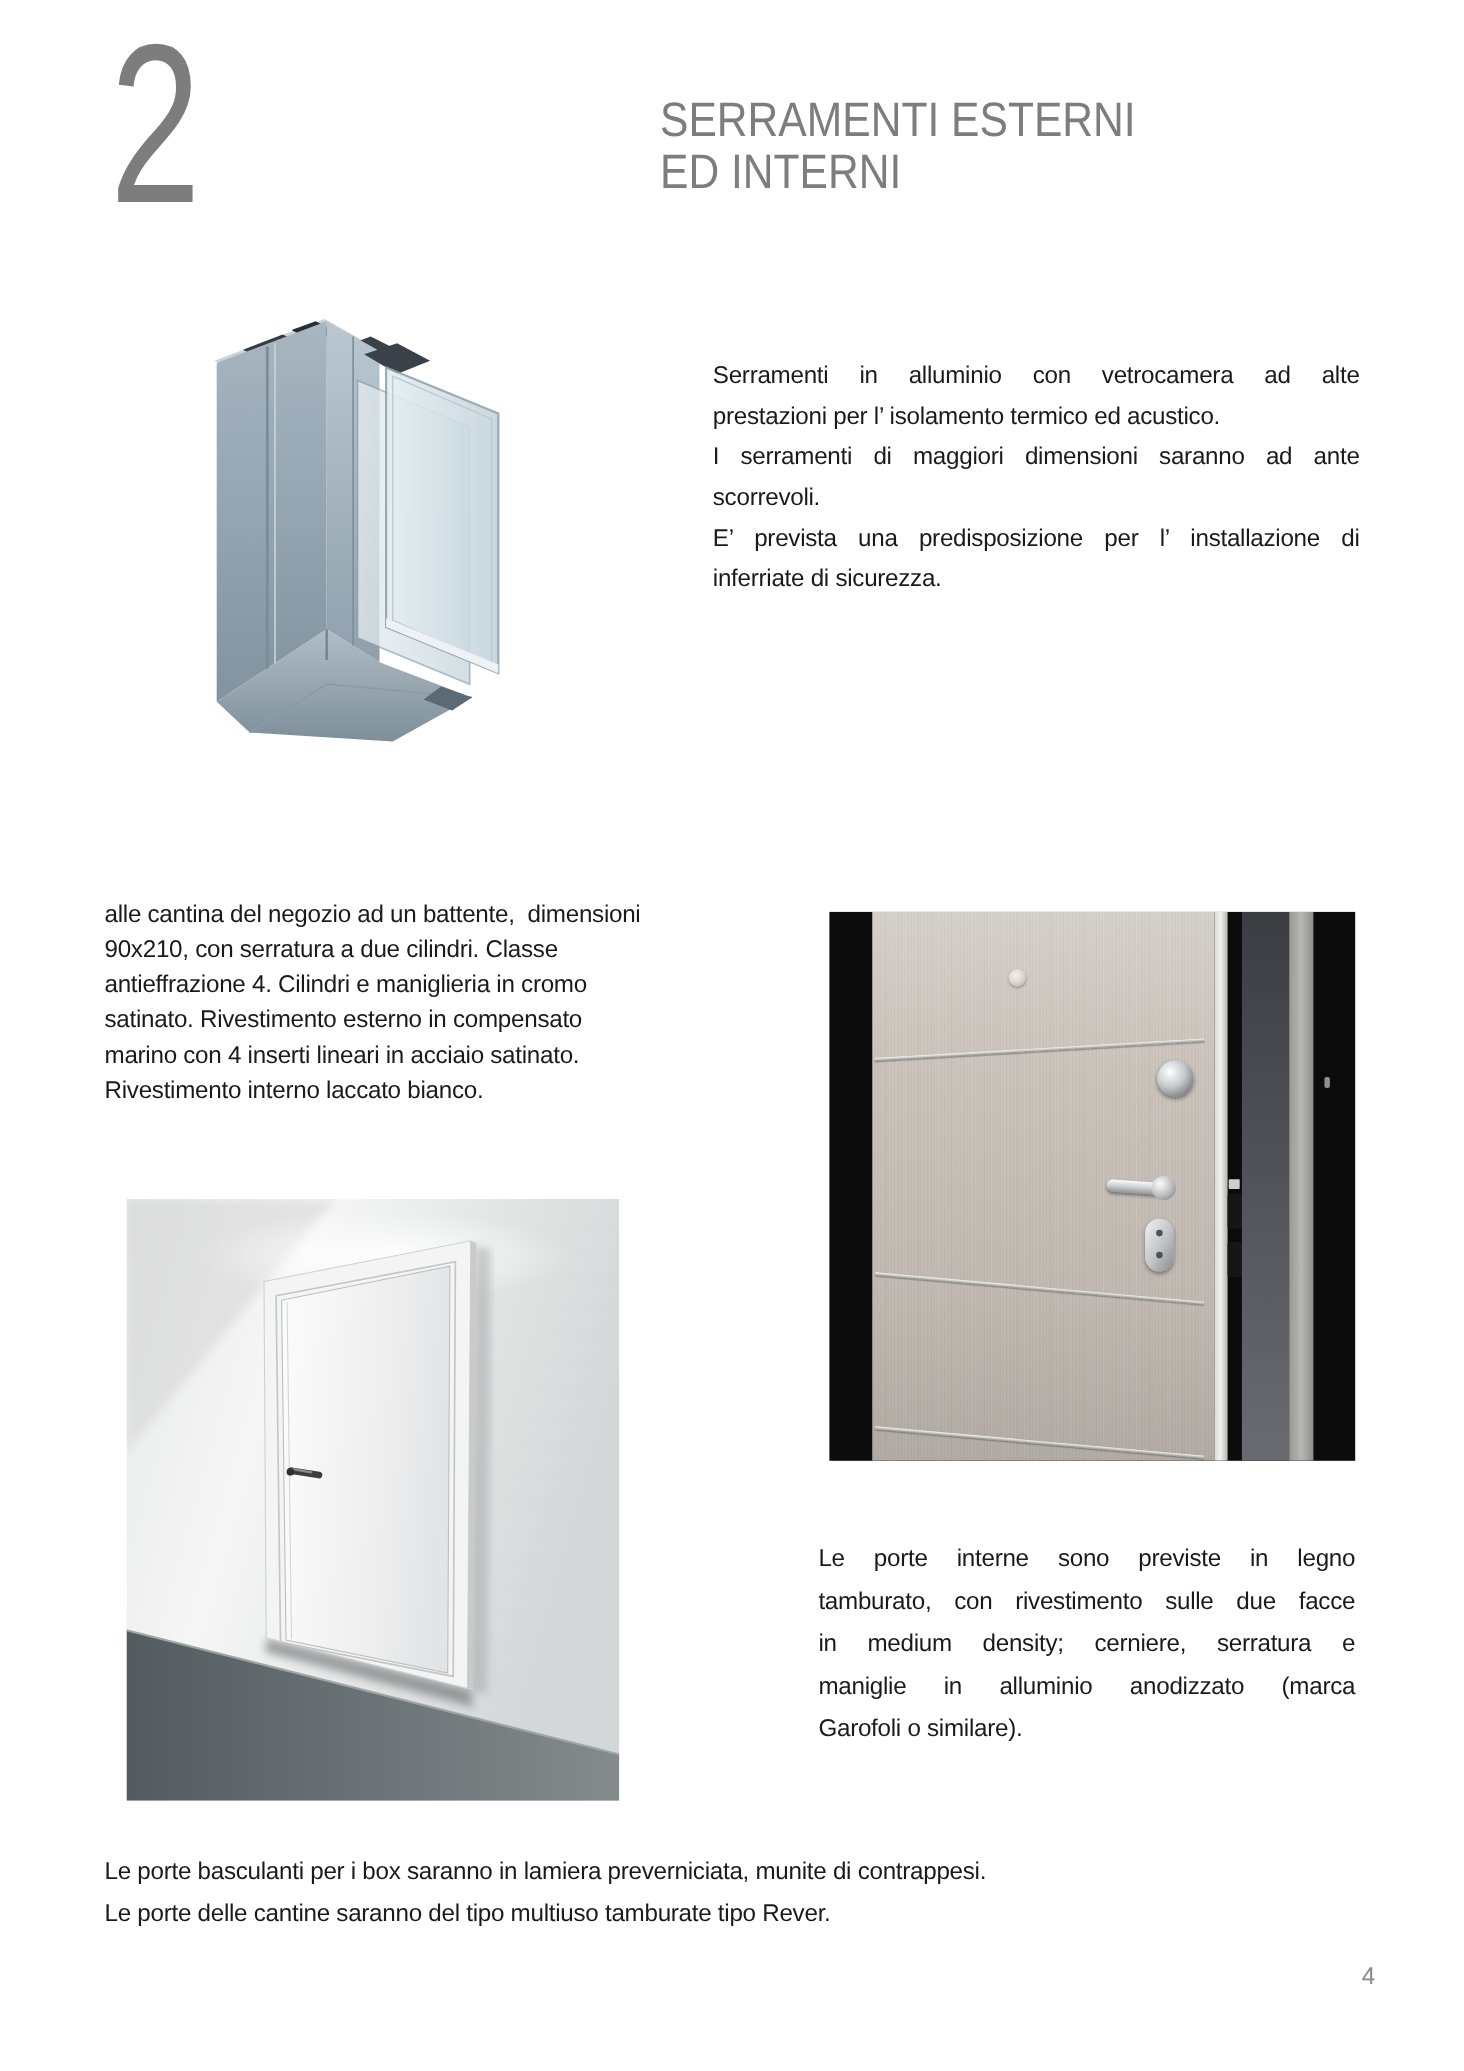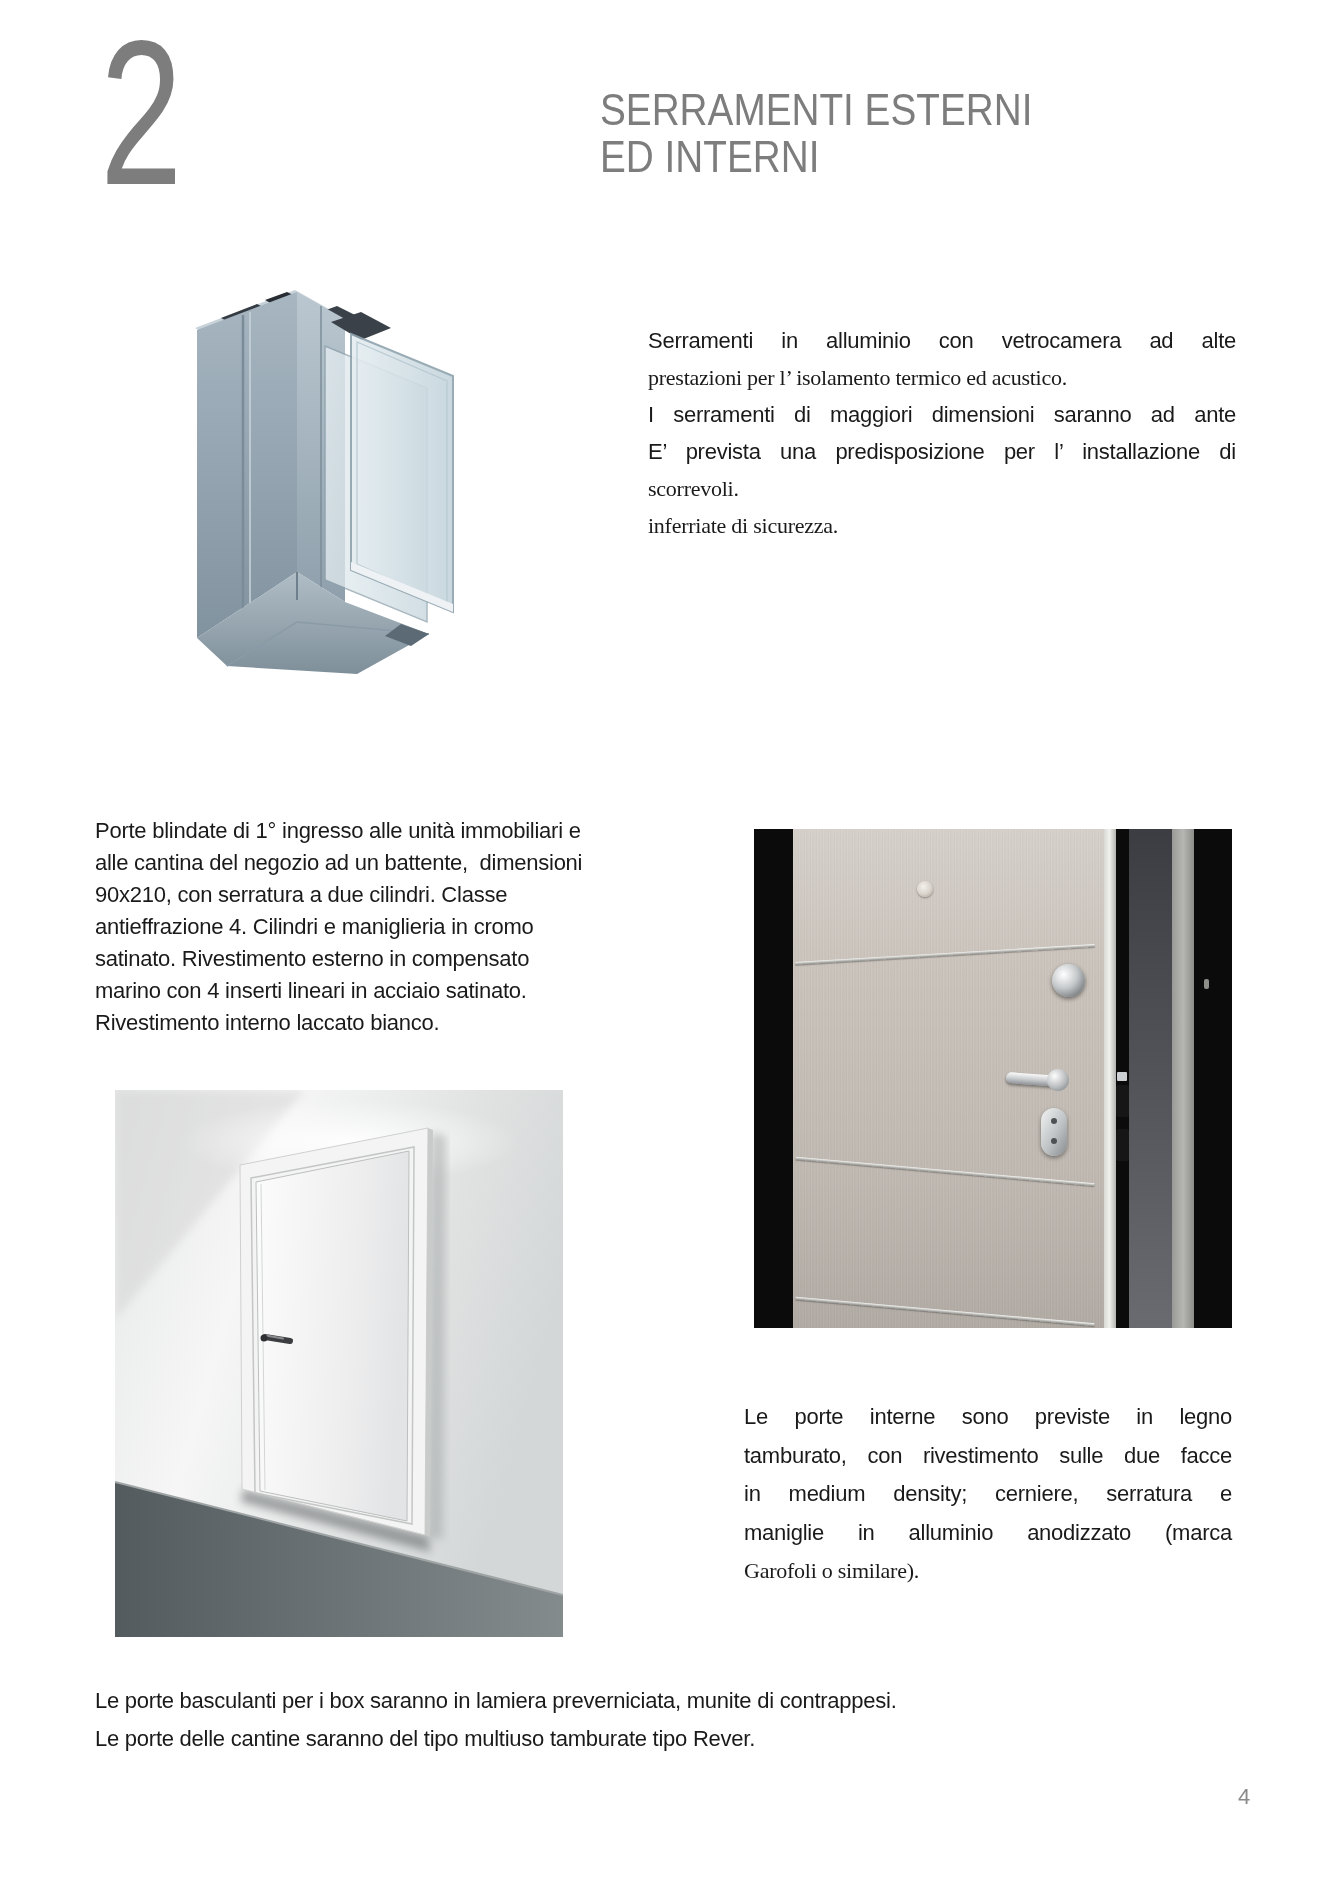--- a/index.html
+++ b/index.html
@@ -23,21 +23,21 @@
     position:absolute;left:600px;top:86px;
     font-size:44px;line-height:47px;
     color:#7d7d7d;font-weight:400;
     transform:scaleX(.88);transform-origin:left top;
     white-space:nowrap;
   }
   
   .para{position:absolute;font-size:22px;letter-spacing:-0.25px;}
   .txt-line{white-space:pre-wrap;}
   .jline{text-align:justify;text-align-last:justify;}
-  .jlast{text-align:left;font-family:Liberation Serif, serif;}
+  .jlast{text-align:left;}
   .para-intro{left:648px;top:322px;width:588px;line-height:37px;}
   .para-blindate{left:95px;top:815px;width:640px;line-height:32px;}
   .para-interne{left:744px;top:1398px;width:488px;line-height:38.5px;}
   .para-bottom{left:95px;top:1682px;width:1160px;line-height:38px;}
   .page-number{
     position:absolute;left:1238px;top:1784px;
     font-size:22px;color:#8a8a8a;
   }
   
   .fig{position:absolute;}
@@ -165,27 +165,26 @@
     <polygon points="32,368 132,302 180,332 264,364 192,404 62,396" fill="url(#sillG)"></polygon>
     <path d="M132,302 L132,330" stroke="#6f808c" stroke-width="2" fill="none"></path>
     <path d="M62,396 L132,352 L264,364" stroke="#8a9ba7" stroke-width="1.5" fill="none"></path>
     <polygon points="236,354 264,364 246,376 220,366" fill="#5b6a74"></polygon>
   </svg>
 
   <div class="para para-intro">
     <div class="txt-line jline">Serramenti in alluminio con vetrocamera ad alte</div>
     <div class="txt-line jlast">prestazioni per l’ isolamento termico ed acustico.</div>
     <div class="txt-line jline">I serramenti di maggiori dimensioni saranno ad ante</div>
+    <div class="txt-line jlast">scorrevoli.</div>
     <div class="txt-line jline">E’ prevista una predisposizione per l’ installazione di</div>
-    <div class="txt-line jlast">scorrevoli.</div>
     <div class="txt-line jlast">inferriate di sicurezza.</div>
   </div>
 
   <div class="para para-blindate">
-    <div class="txt-line">Porte blindate di 1° ingresso alle unità immobiliari e</div>
     <div class="txt-line">alle cantina del negozio ad un battente,  dimensioni</div>
     <div class="txt-line">90x210, con serratura a due cilindri. Classe</div>
     <div class="txt-line">antieffrazione 4. Cilindri e maniglieria in cromo</div>
     <div class="txt-line">satinato. Rivestimento esterno in compensato</div>
     <div class="txt-line">marino con 4 inserti lineari in acciaio satinato.</div>
     <div class="txt-line">Rivestimento interno laccato bianco.</div>
   </div>
 
   <div class="fig fig-armored">
     <div class="ad-face"></div>

